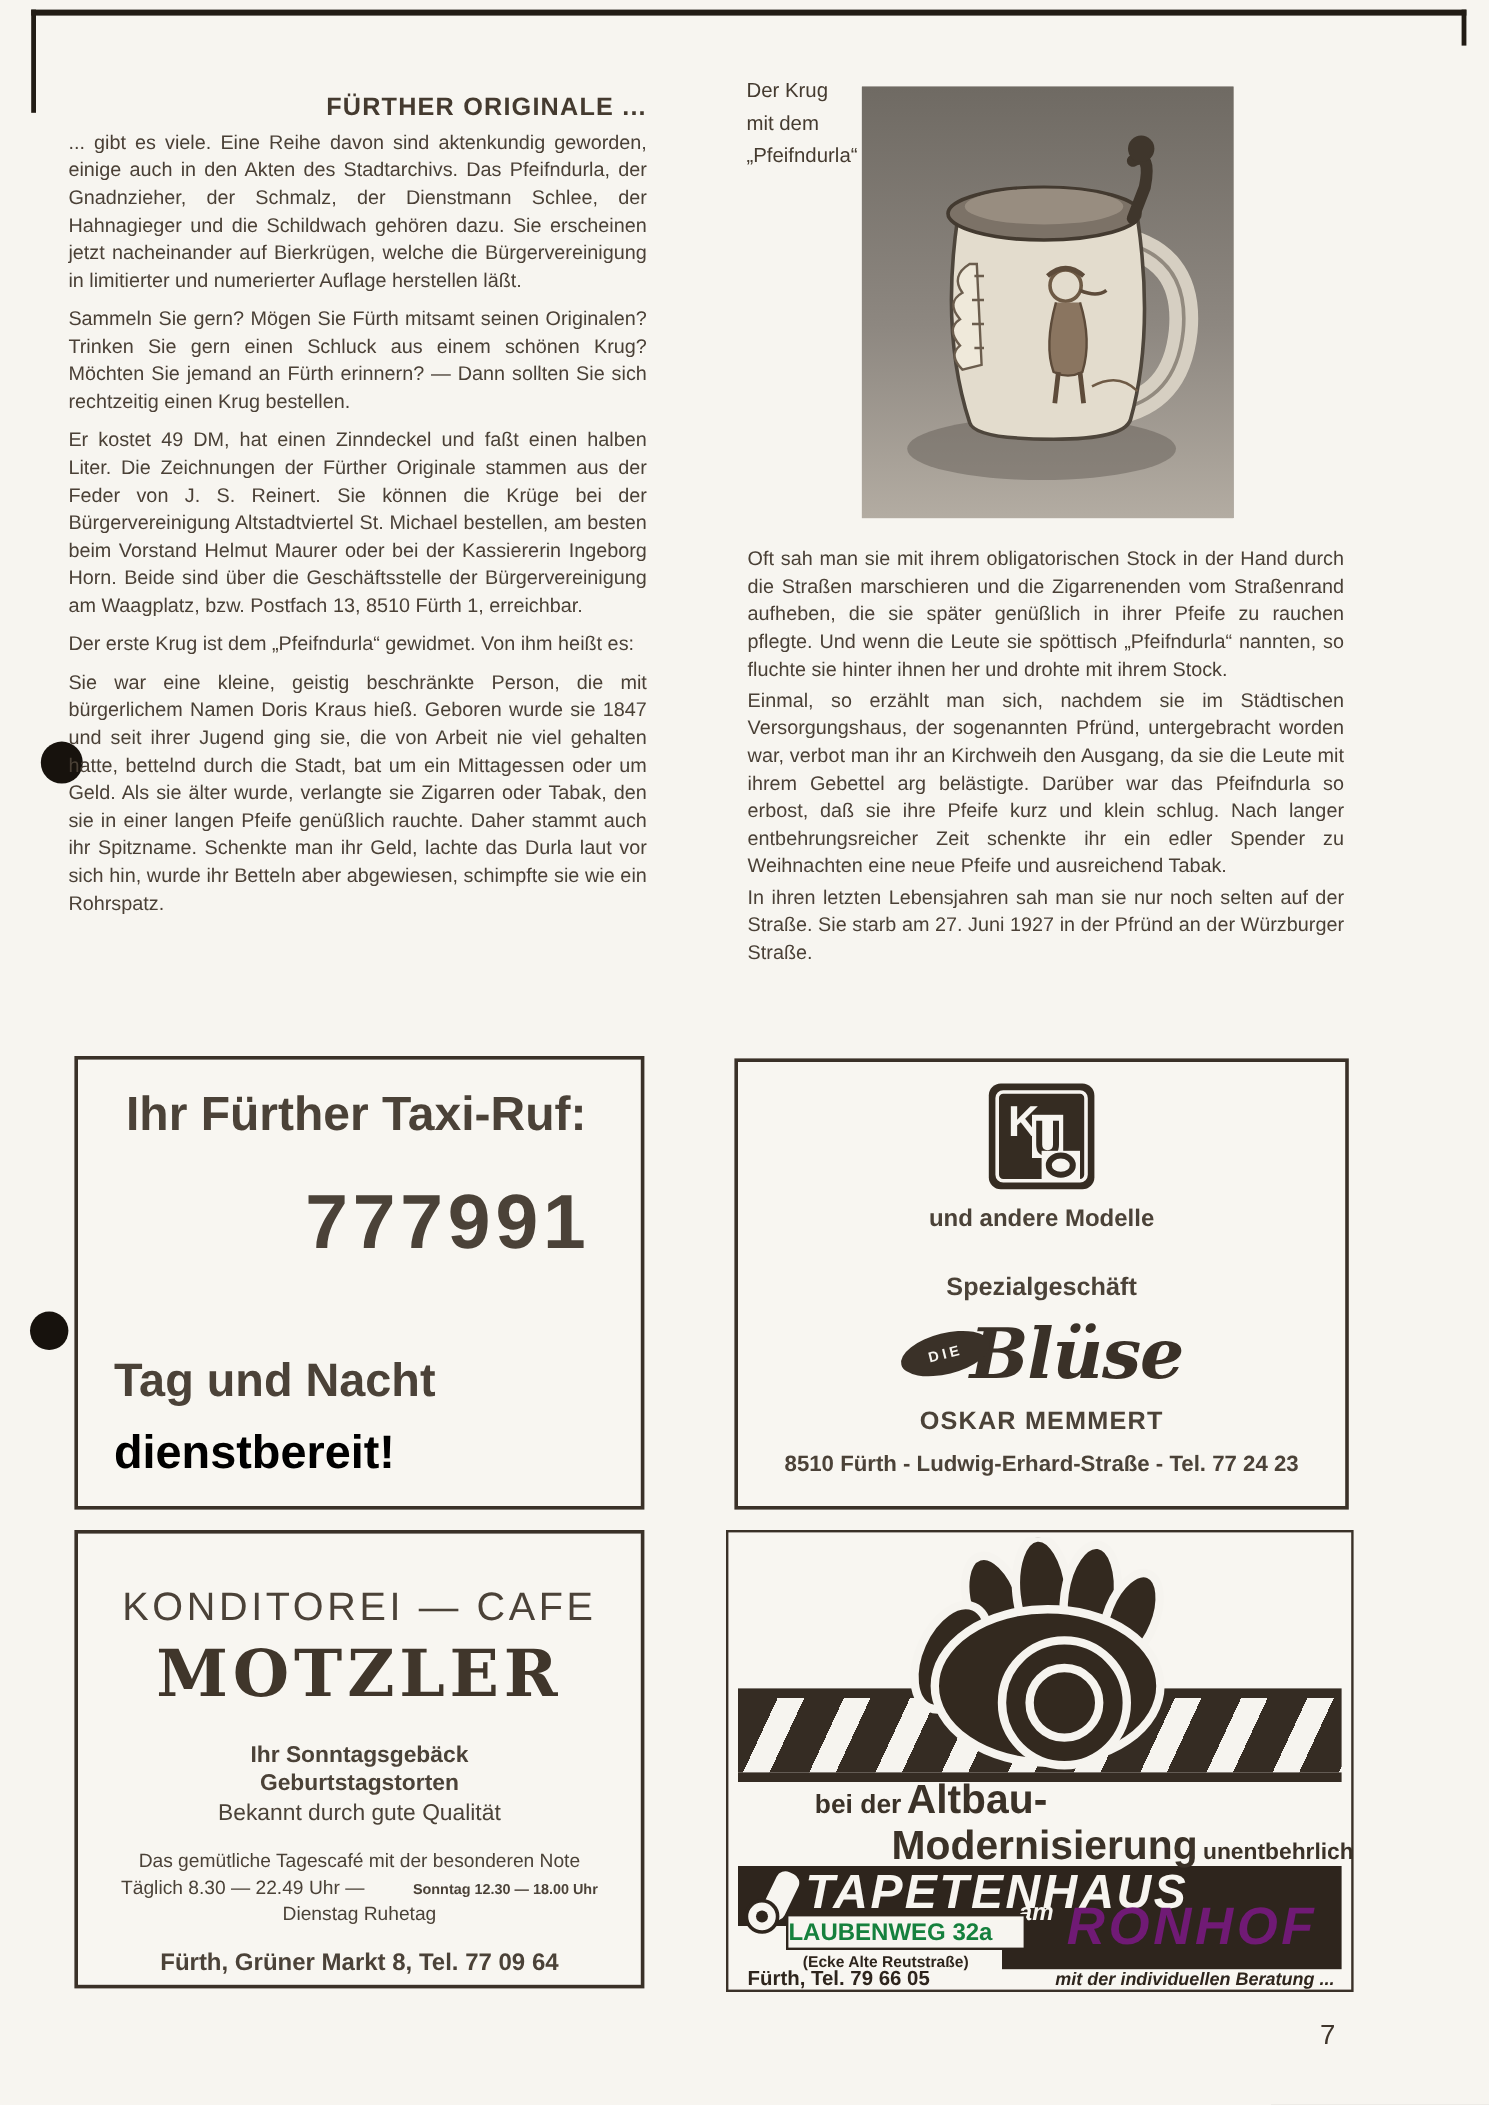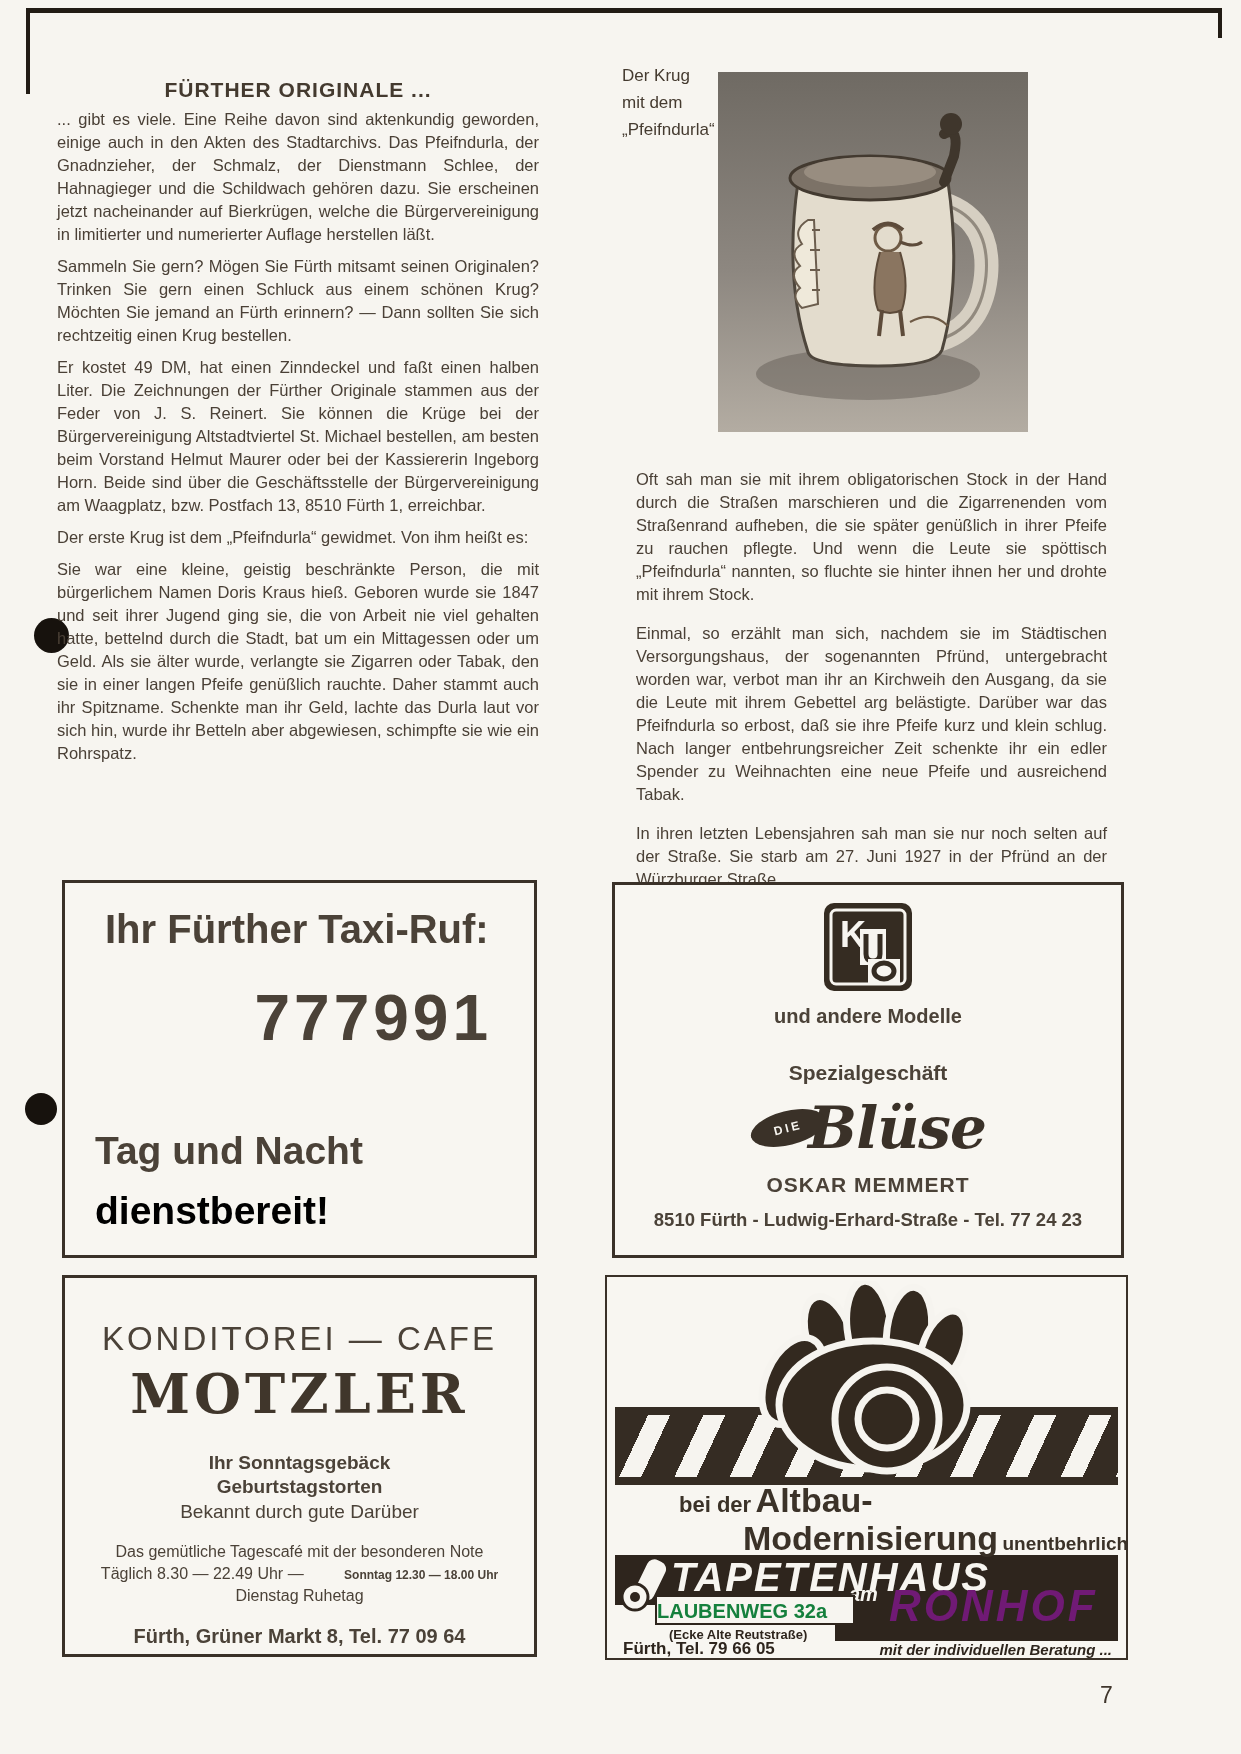--- a/index.html
+++ b/index.html
@@ -8,28 +8,28 @@
   .abs{position:absolute;}
   
   .top-rule{left:26px;top:8px;width:1196px;height:5px;background:#221c15;}
   .tick-left{left:26px;top:8px;width:4px;height:86px;background:#221c15;}
   .tick-right{left:1218px;top:8px;width:4px;height:30px;background:#221c15;}
   .dot{background:#17120d;border-radius:50%;}
   .dot1{left:34px;top:618px;width:35px;height:35px;}
   .dot2{left:25px;top:1093px;width:32px;height:32px;}
   .page-num{left:1100px;top:1682px;font-size:23px;color:#40362c;}
   
-  .article-title{left:57px;top:64px;width:482px;text-align:center;font-size:21px;
+  .article-title{left:57px;top:64px;width:482px;text-align:right;font-size:21px;
                  font-weight:bold;letter-spacing:1px;color:#443a2f;}
   .col-left{left:57px;top:108px;width:482px;font-size:16.5px;line-height:23px;text-align:justify;}
   .col-left p{margin:0 0 9px 0;}
   .caption{left:622px;top:62px;width:130px;font-size:17px;line-height:27px;color:#453b30;}
   .photo{left:718px;top:72px;width:310px;height:360px;box-shadow:0 0 0 1px #8a847c inset;}
   .col-right{left:620px;top:452px;width:503px;font-size:16.5px;line-height:23px;text-align:justify;}
-  .col-right p{margin:16px;}
+  .col-right p{margin:3px;}
   
   .adbox{border:3px solid #3a3128;box-sizing:border-box;background:#f8f6f1;}
   
   .ad-taxi{left:62px;top:880px;width:475px;height:378px;}
   .taxi-heading{left:40px;top:24px;font-size:40px;font-weight:bold;color:#4b4238;}
   .taxi-phone{right:42px;top:98px;font-size:64px;font-weight:bold;letter-spacing:4px;color:#4b4238;}
   .taxi-line1{left:30px;top:246px;font-size:39px;font-weight:bold;color:#4b4238;}
   .taxi-line2{left:30px;top:306px;font-size:39px;font-weight:bold;color:#000000;}
   
   .ad-bluse{left:612px;top:882px;width:512px;height:376px;}
@@ -171,21 +171,21 @@
     </div>
     <div class="abs bl-owner">OSKAR MEMMERT</div>
     <div class="abs bl-address">8510 Fürth - Ludwig-Erhard-Straße - Tel. 77 24 23</div>
   </section>
 
   <section class="abs adbox ad-motzler">
     <div class="mz-line1">KONDITOREI — CAFE</div>
     <div class="mz-brand">MOTZLER</div>
     <div class="mz-sub1">Ihr Sonntagsgebäck</div>
     <div class="mz-sub2">Geburtstagstorten</div>
-    <div class="mz-sub3">Bekannt durch gute Darüber</div>
+    <div class="mz-sub3">Bekannt durch gute Qualität</div>
     <div class="mz-info1">Das gemütliche Tagescafé mit der besonderen Note</div>
     <div class="mz-info2"><span>Täglich 8.30 — 22.49 Uhr — </span><b>Sonntag 12.30 — 18.00 Uhr</b></div>
     <div class="mz-info3">Dienstag Ruhetag</div>
     <div class="mz-contact">Fürth, Grüner Markt 8, Tel. 77 09 64</div>
   </section>
 
   <section class="abs ad-tapeten">
     <svg class="abs tap-hand" width="260" height="200" viewBox="0 0 260 200">
       <g fill="#33291f" stroke="#f6f4ef" stroke-width="7" stroke-linejoin="round">
         <ellipse cx="92" cy="56" rx="22" ry="42" transform="rotate(-18 92 56)"></ellipse>

